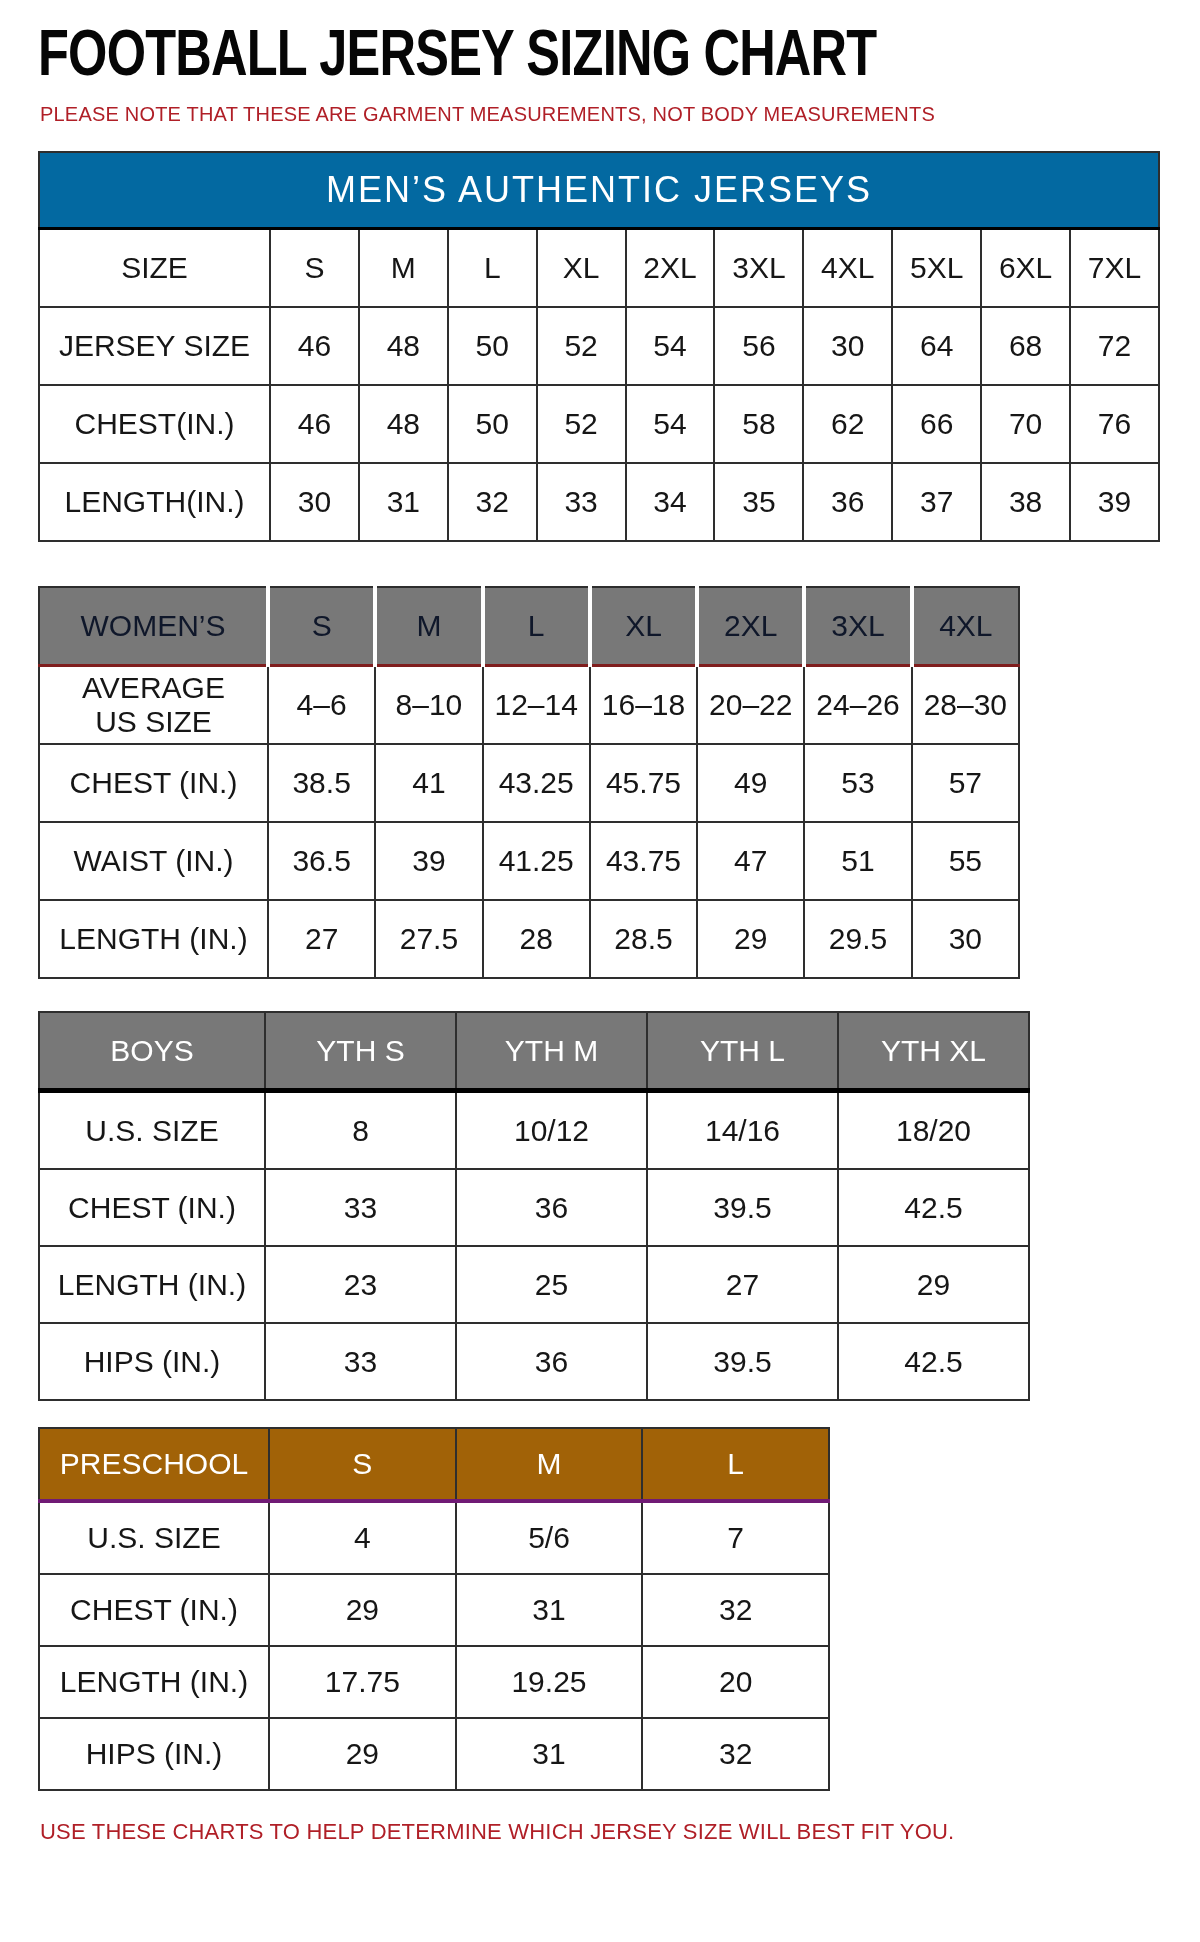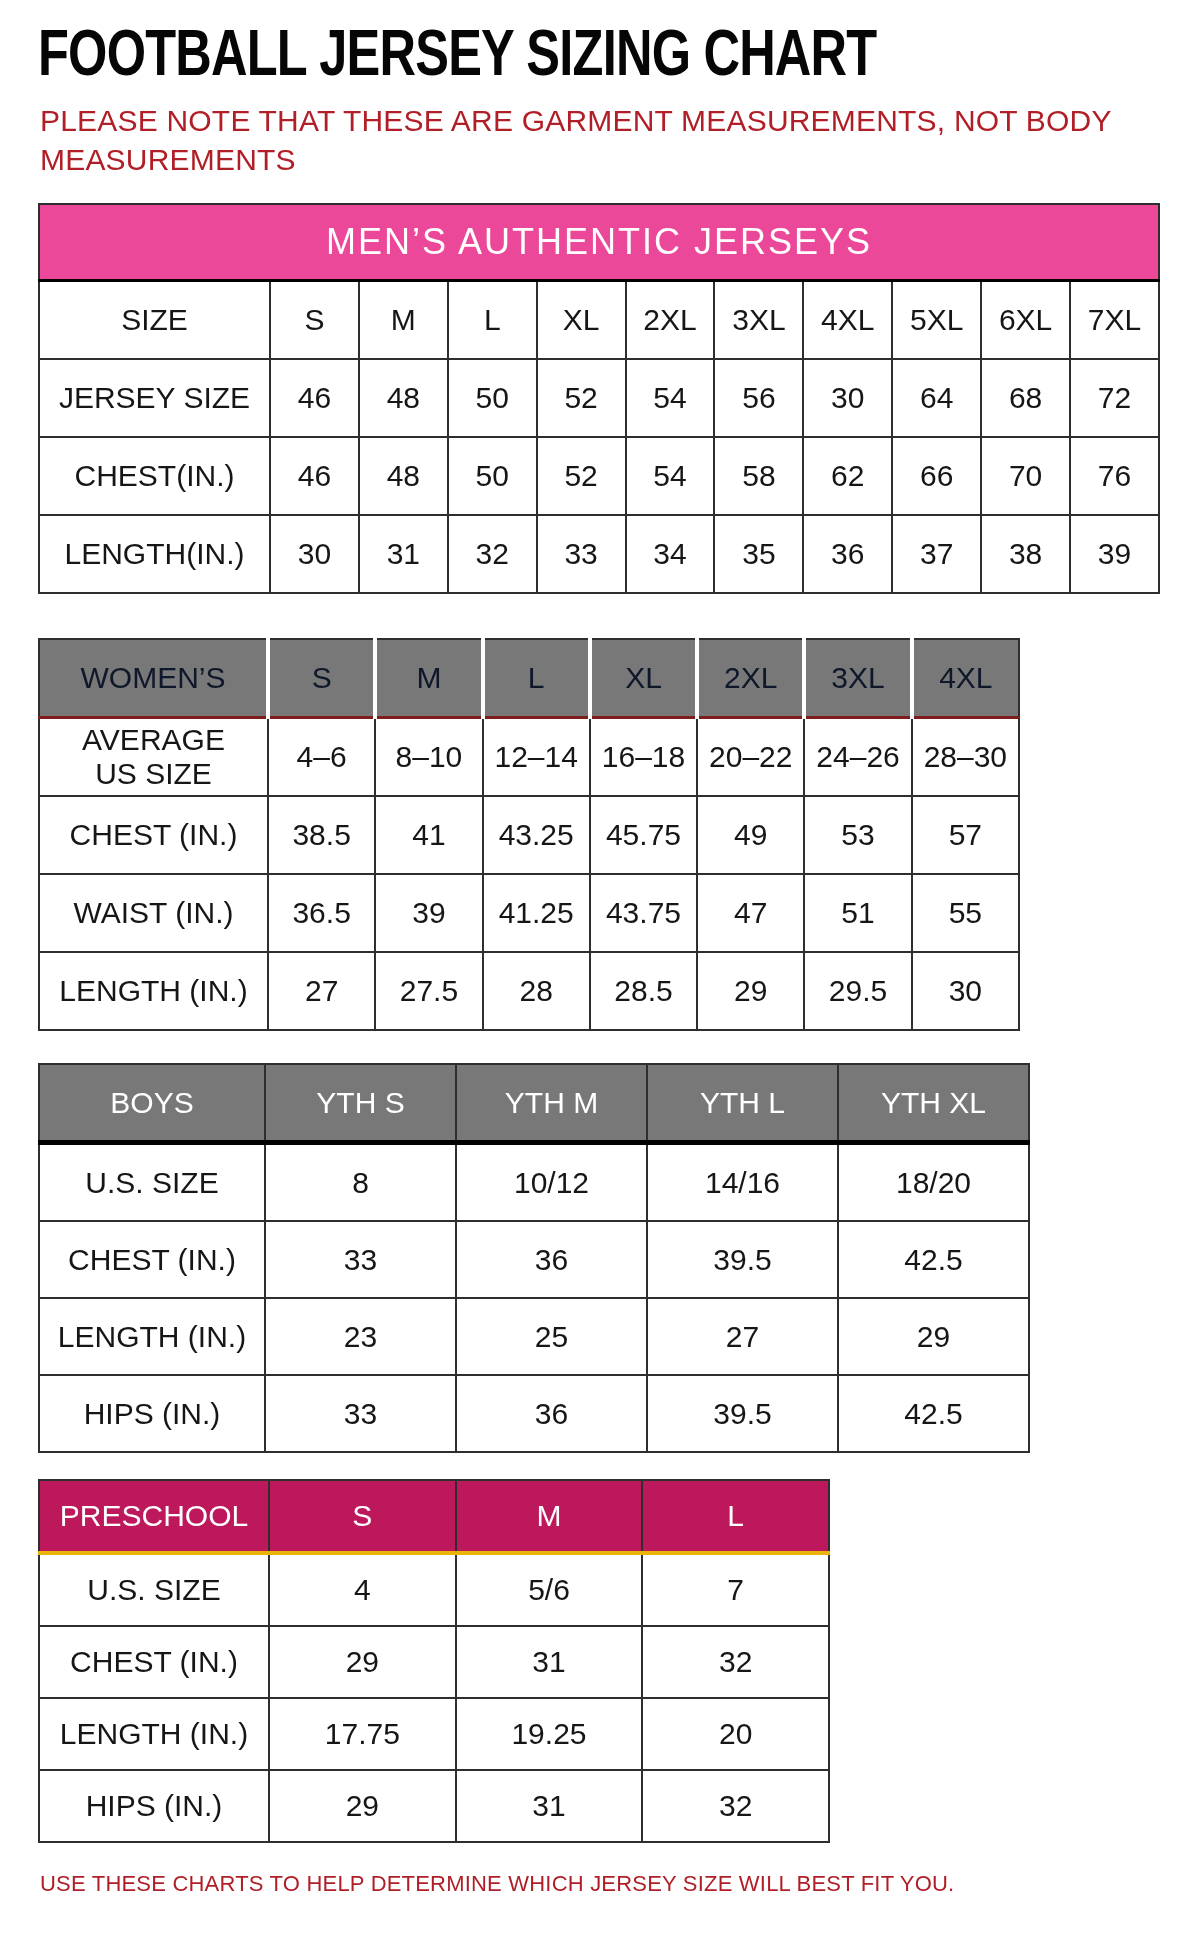--- a/index.html
+++ b/index.html
@@ -14,41 +14,41 @@
   h1{margin:0;line-height:1.05;white-space:nowrap;}
   .title-text{
     display:inline-block;
     font-size:64px;font-weight:900;letter-spacing:-1px;color:#060606;
     transform:scaleX(0.79);transform-origin:left center;
   }
 
   
   .note{
     margin:14px 0 24px 2px;max-width:1092px;
-    font-size:30px;line-height:1.3;color:#b01f27;letter-spacing:.2px;
+    font-size:20px;line-height:1.3;color:#b01f27;letter-spacing:.2px;
   }
   .footer-note{
     margin:28px 0 0 2px;white-space:nowrap;
     font-size:22px;color:#b01f27;letter-spacing:.2px;
   }
 
   
   table{border-collapse:collapse;table-layout:fixed;}
   .tbl{border:2px solid #2e2e2e;}
   .tbl td{
     border:2px solid #2e2e2e;text-align:center;vertical-align:middle;
     font-size:30px;color:#161616;padding:0 6px;overflow:hidden;
   }
 
   
   .mens{width:1122px;}
   .mens col.c-lbl{width:231px;}
   .mens td{height:76px;}
   .mens .banner{
-    background:#ec4899;color:#fff;font-size:36px;letter-spacing:2px;
+    background:#0369a1;color:#fff;font-size:36px;letter-spacing:2px;
     border-bottom:3px solid #000;height:74px;
   }
 
   
   .womens{width:982px;margin-top:44px;}
   .womens col.c-lbl{width:229px;}
   .womens td{height:76px;}
   .womens td.hd{
     background:#787878;color:#0f172a;border-bottom:3px solid #7f1d1d;
     border-left:4px solid #fff;border-top:2px solid #2e2e2e;
@@ -59,21 +59,21 @@
   
   .boys{width:992px;margin-top:32px;padding-left:28px;}
   .boys col.c-lbl{width:226px;}
   .boys td{height:75px;}
   .boys td.hd2{background:#787878;color:#fff;border-bottom:5px solid #000;}
 
   
   .preschool{width:792px;margin-top:26px;}
   .preschool col.c-lbl{width:230px;}
   .preschool td{height:70px;}
-  .preschool td.hd2{background:#be185d;color:#fff;border-bottom:4px solid #eab308;text-align:center;}
+  .preschool td.hd2{background:#a16207;color:#fff;border-bottom:4px solid #701a75;text-align:center;}
 </style>
 </head>
 <body>
 
 <div class="page">
 
   <h1><span class="title-text">FOOTBALL JERSEY SIZING CHART</span></h1>
 
   <p class="note">PLEASE NOTE THAT THESE ARE GARMENT MEASUREMENTS, NOT BODY MEASUREMENTS</p>
 

